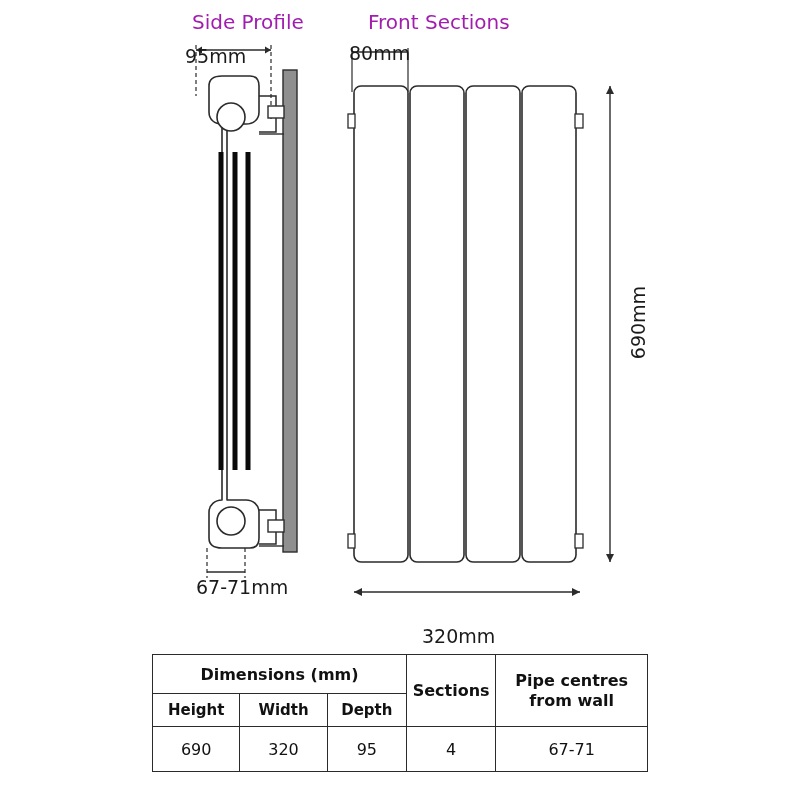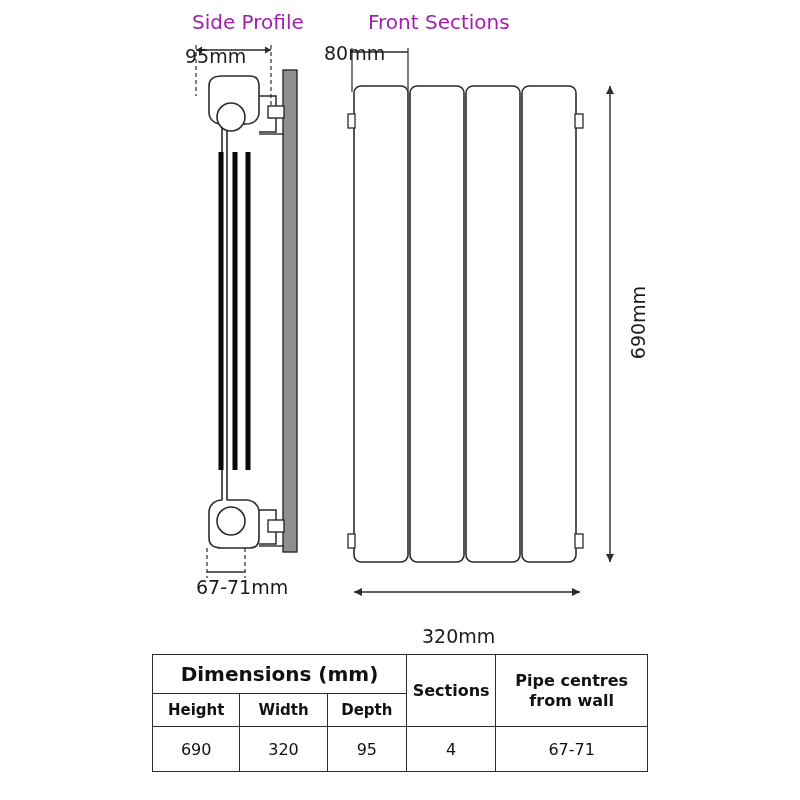--- a/index.html
+++ b/index.html
@@ -51,21 +51,21 @@
   }
   #spec-table td, #spec-table th {
     border: 1px solid #2b2b2b;
     text-align: center;
     font-weight: normal;
     color: #111;
     padding: 0;
   }
   #spec-table .hdr-group {
     height: 38px;
-    font-size: 20px;
+    font-size: 16px;
     text-align: center;
   }
   #spec-table .hdr-sub {
     height: 32px;
     font-size: 15px;
     font-weight: bold;
     margin-left: 24px;
   }
   #spec-table .hdr-tall {
     font-size: 16px;
@@ -168,21 +168,21 @@
   </svg>
 
   <div class="lbl title" style="left:192px; top:12px;">Side Profile</div>
 
   <div class="lbl title" style="left:368px; top:12px;">Front Sections</div>
 
   <div class="lbl dim" style="left:185px; top:47px;">95mm</div>
 
   <div class="lbl dim" style="left:196px; top:578px;">67-71mm</div>
 
-  <div class="lbl dim" style="left:324px; top:44px;">80mm</div>
+  <div class="lbl dim" style="left:349px; top:44px;">80mm</div>
 
   <div class="lbl dim vertical" style="left:588px; top:313px; width:100px; text-align:center;">690mm</div>
 
   <div class="lbl dim" style="left:422px; top:627px;">320mm</div>
 
   <table id="spec-table">
     <tbody>
         <tr>
       <td class="hdr-group grp-title" colspan="3">Dimensions (mm)</td>
       <td class="hdr-tall" rowspan="2" style="width:88px;">Sections</td>

